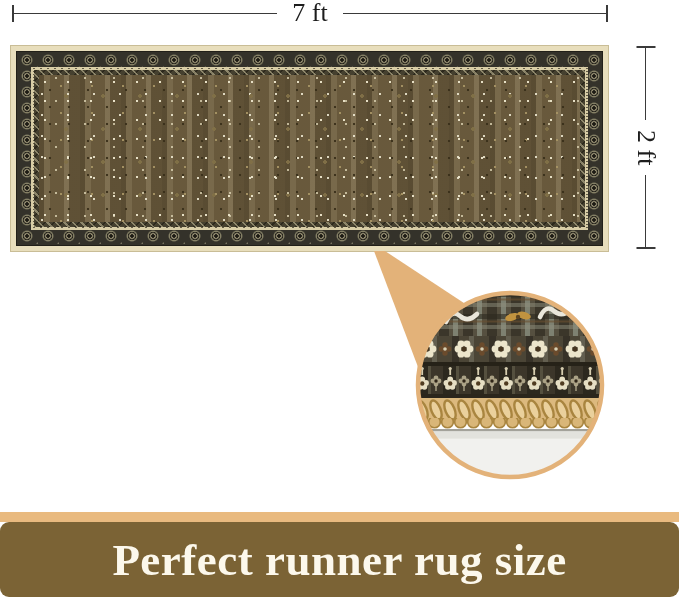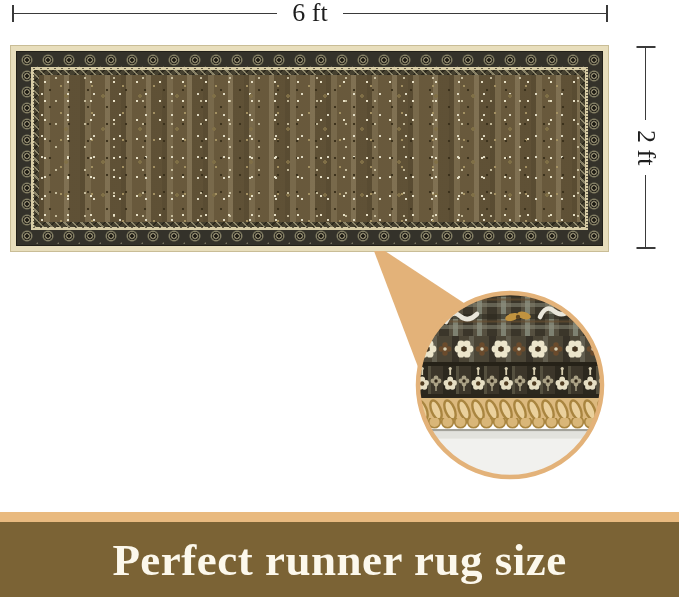--- a/index.html
+++ b/index.html
@@ -81,35 +81,35 @@
   .callout{position:absolute;left:0;top:0;width:679px;height:597px;}
   .wedge{fill:var(--tan);}
   .mag-ring{stroke:var(--tan);}
   .floor-rect{fill:var(--floor);}
 
   
   .banner{position:absolute;left:0;top:512px;width:679px;height:85px;}
   .banner-strip{height:10px;background:var(--banner-strip);}
   .banner-body{
     height:75px;background:var(--banner-bg);
-    display:flex;align-items:center;justify-content:center;
+    display:flex;align-items:center;justify-content:center;border-radius:9px;
   }
   .banner-text{
     font-family:"Liberation Serif", serif;font-weight:bold;font-size:45px;
     color:var(--banner-text);letter-spacing:0.5px;white-space:nowrap;
   }
 </style>
 </head>
 <body>
 
 <div class="scene">
 
   <div class="dim-top">
     <div class="dim-hline"></div>
-    <div class="dim-label-h">6 ft</div>
+    <div class="dim-label-h">7 ft</div>
     <div class="dim-hline"></div>
   </div>
 
   <div class="dim-right">
     <div class="dim-vline"></div>
     <div class="dim-label-v">2 ft</div>
     <div class="dim-vline"></div>
   </div>
 
   <div class="rug">

